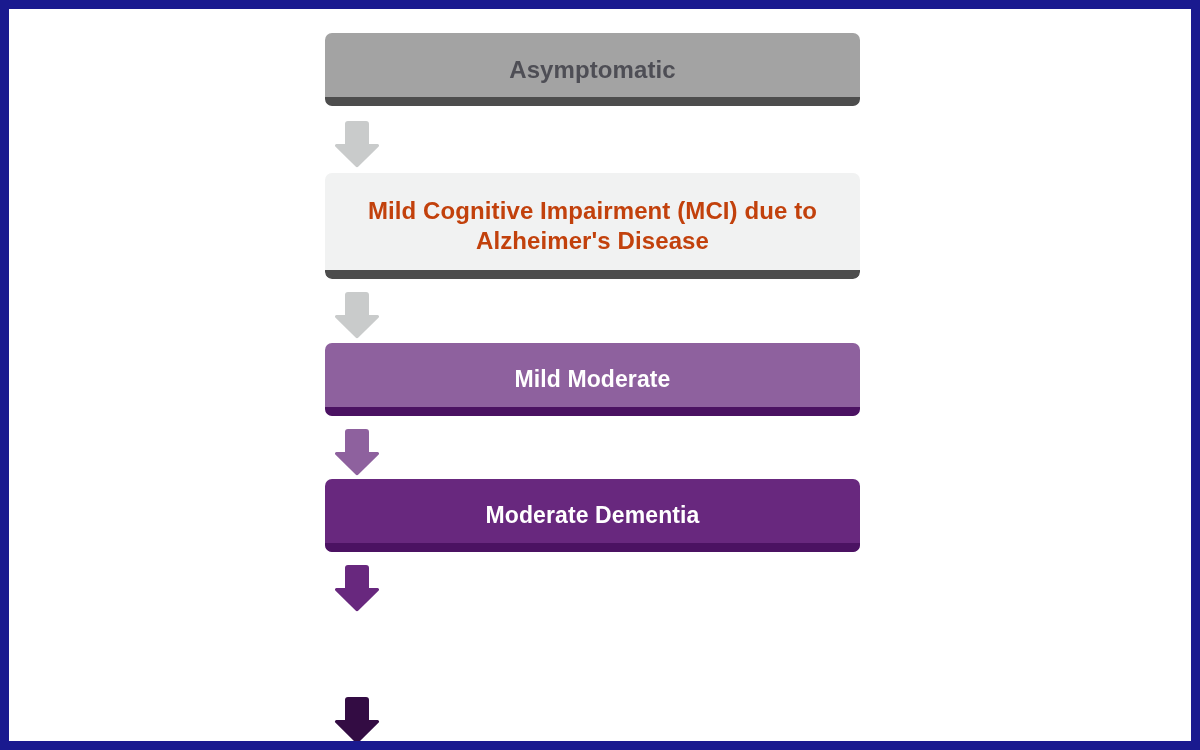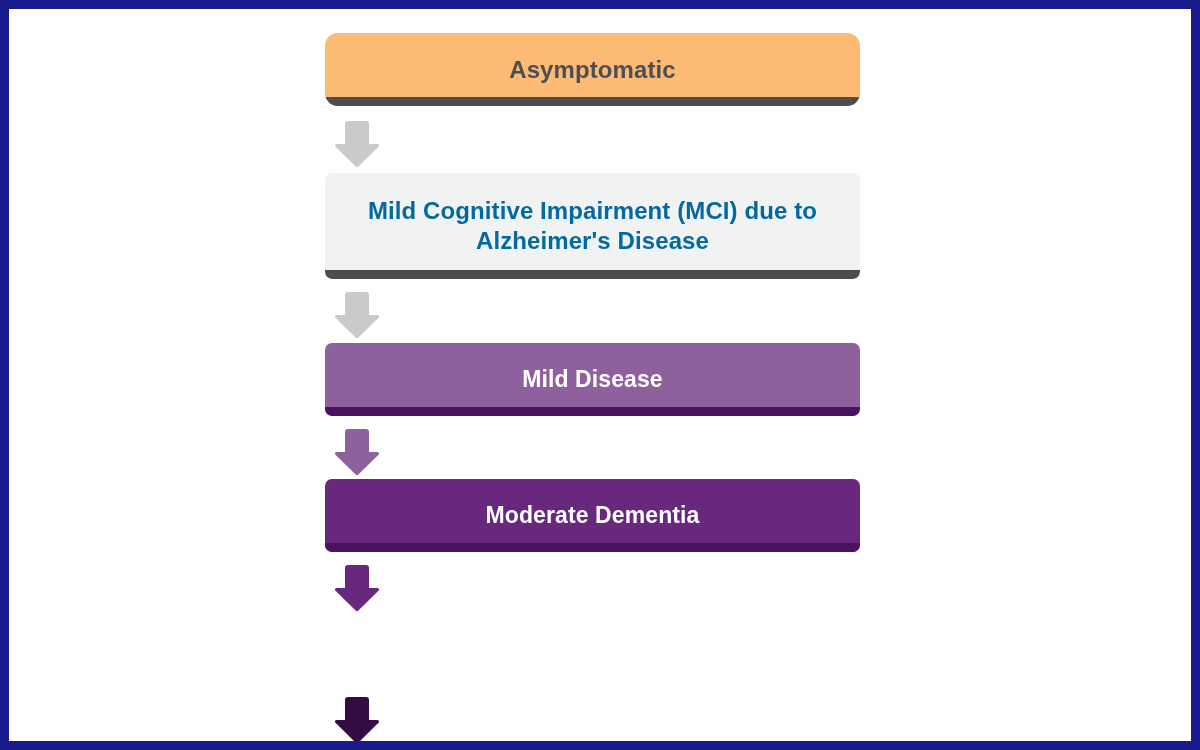--- a/index.html
+++ b/index.html
@@ -81,46 +81,46 @@
     height: 50px;
   }
 </style>
 </head>
 <body>
 
 <div id="frame" style="border-color: rgb(26, 26, 143); background: rgb(255, 255, 255);">
   <div id="canvas">
 
     <div class="stage" style="top: 24px;">
-      <div class="box" style="height: 73px; background: #fdba74; border-radius: 13px;">
+      <div class="box" style="height: 73px; background: #a3a3a3;">
         <div class="box-label" style="color: rgb(78, 78, 85); font-size: 24px; font-weight: 700;">Asymptomatic</div>
         <div class="box-shadowbar" style="background: rgb(77, 77, 77);"></div>
       </div>
     </div>
     <div class="arrow" style="top: 110px;">
       <svg viewBox="0 0 46 50" xmlns="http://www.w3.org/2000/svg" aria-hidden="true">
         <path d="M14 2 H32 A3 3 0 0 1 35 5 V25 H43.5 A1.6 1.6 0 0 1 44.7 27.6 L24.4 47.6 A2 2 0 0 1 21.6 47.6 L1.3 27.6 A1.6 1.6 0 0 1 2.5 25 H11 V5 A3 3 0 0 1 14 2 Z" fill="#c9cbcb"></path>
       </svg>
     </div>
 
     <div class="stage" style="top: 164px;">
       <div class="box" style="height: 106px; background: rgb(241, 242, 242);">
-        <div class="box-label" style="color: #0369a1; font-size: 24px; font-weight: 700;">Mild Cognitive Impairment (MCI) due to Alzheimer's Disease</div>
+        <div class="box-label" style="color: #c2410c; font-size: 24px; font-weight: 700;">Mild Cognitive Impairment (MCI) due to Alzheimer's Disease</div>
         <div class="box-shadowbar" style="background: rgb(77, 77, 77);"></div>
       </div>
     </div>
     <div class="arrow" style="top: 281px;">
       <svg viewBox="0 0 46 50" xmlns="http://www.w3.org/2000/svg" aria-hidden="true">
         <path d="M14 2 H32 A3 3 0 0 1 35 5 V25 H43.5 A1.6 1.6 0 0 1 44.7 27.6 L24.4 47.6 A2 2 0 0 1 21.6 47.6 L1.3 27.6 A1.6 1.6 0 0 1 2.5 25 H11 V5 A3 3 0 0 1 14 2 Z" fill="#c9cbcb"></path>
       </svg>
     </div>
 
     <div class="stage" style="top: 334px;">
       <div class="box" style="height: 73px; background: rgb(142, 97, 158);">
-        <div class="box-label" style="color: rgb(255, 255, 255); font-size: 23px; font-weight: 700;">Mild Disease</div>
+        <div class="box-label" style="color: rgb(255, 255, 255); font-size: 23px; font-weight: 700;">Mild Moderate</div>
         <div class="box-shadowbar" style="background: rgb(75, 18, 98);"></div>
       </div>
     </div>
     <div class="arrow" style="top: 418px;">
       <svg viewBox="0 0 46 50" xmlns="http://www.w3.org/2000/svg" aria-hidden="true">
         <path d="M14 2 H32 A3 3 0 0 1 35 5 V25 H43.5 A1.6 1.6 0 0 1 44.7 27.6 L24.4 47.6 A2 2 0 0 1 21.6 47.6 L1.3 27.6 A1.6 1.6 0 0 1 2.5 25 H11 V5 A3 3 0 0 1 14 2 Z" fill="#8e619e"></path>
       </svg>
     </div>
 
     <div class="stage" style="top: 470px;">

